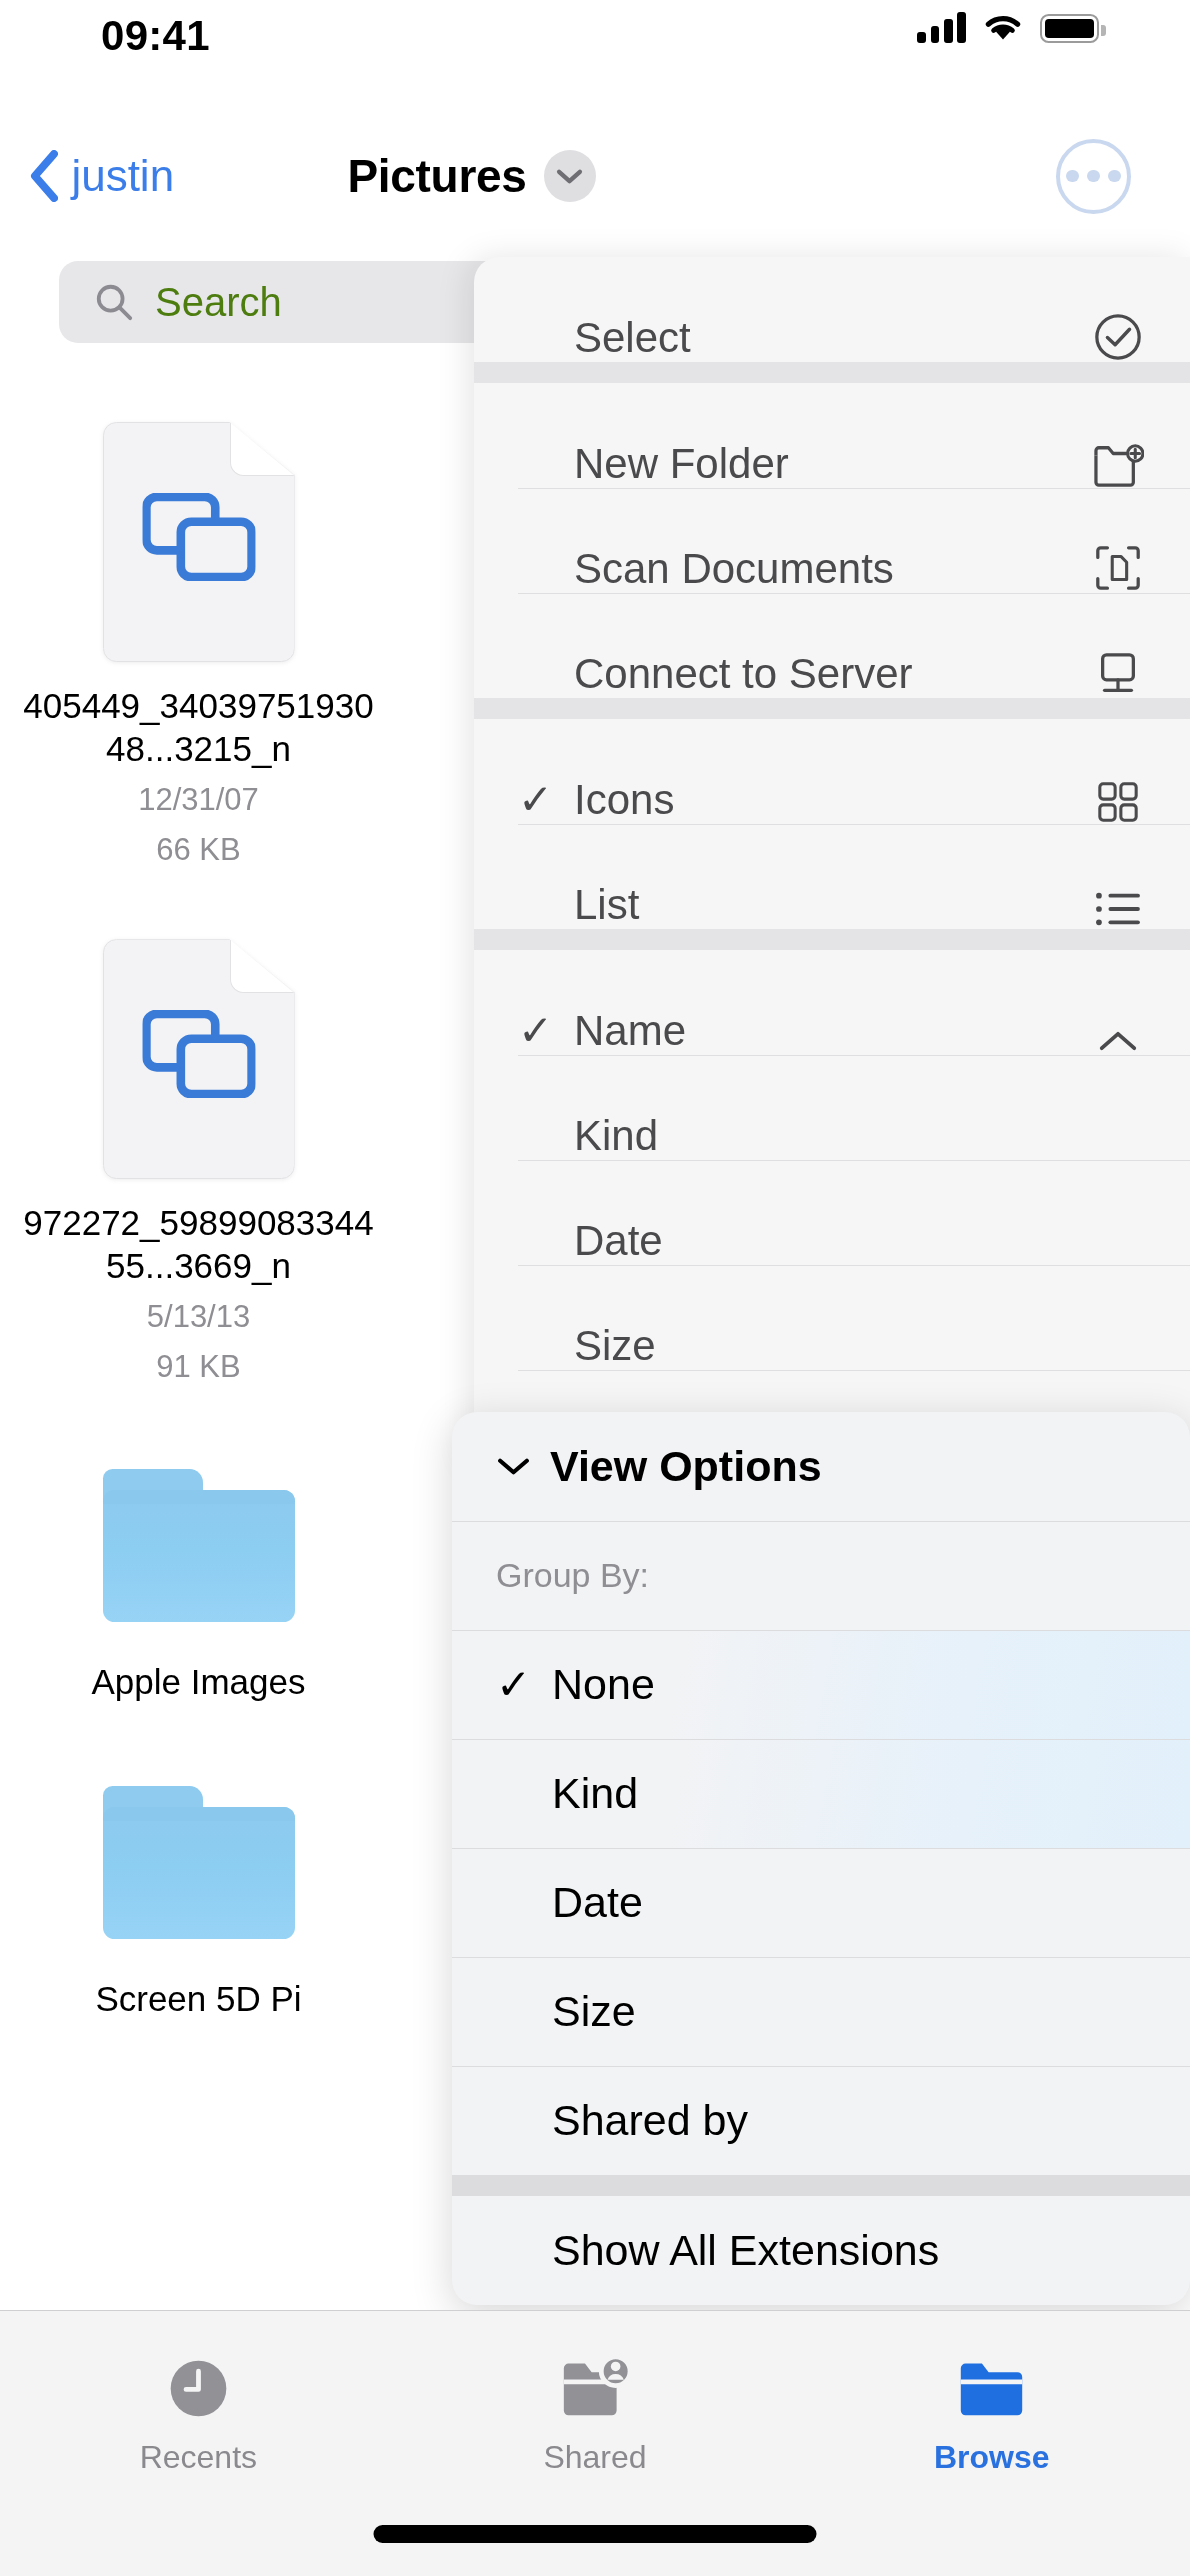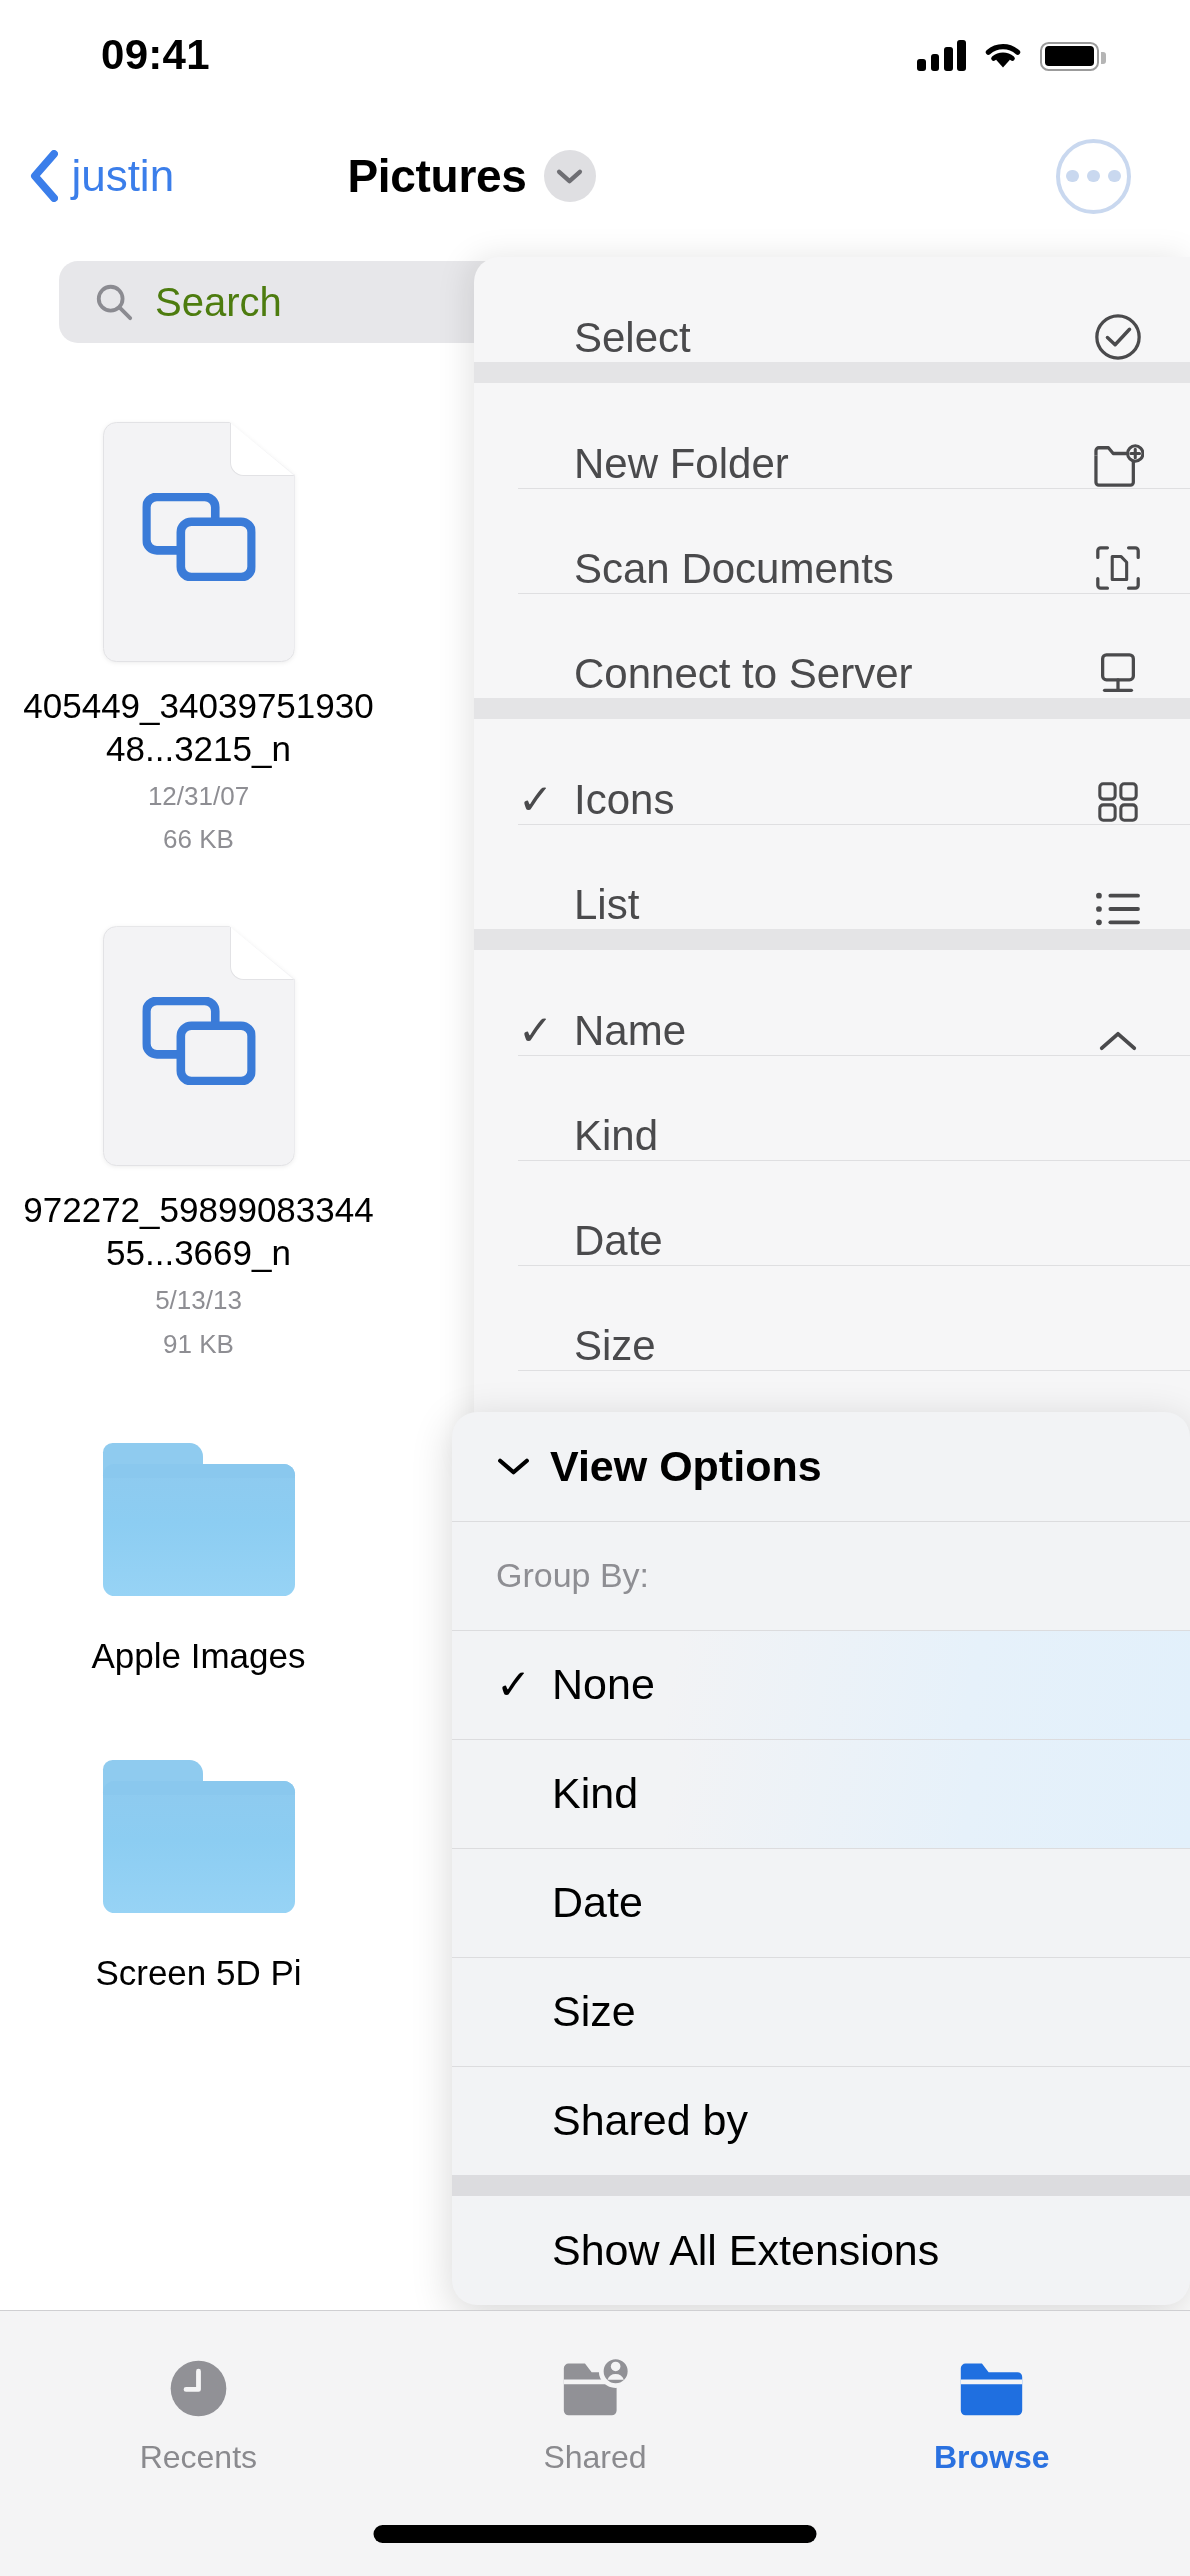--- a/index.html
+++ b/index.html
@@ -8,22 +8,22 @@
     font-family: "Liberation Sans", sans-serif;
     background:#ffffff;
     overflow:hidden;
     position:relative;
     -webkit-font-smoothing:antialiased;
   }
 
   
   #status-bar {
     position:absolute; top:0; left:0; width:1190px; height:105px;
-    display:flex; align-items:center; justify-content:space-between;
-    padding:5px 91px 0 101px;
+    display:flex; align-items:flex-start; justify-content:space-between;
+    padding:12px 91px 0 101px;
   }
   #status-time { font-size:42px; font-weight:700; color:#000; letter-spacing:0.3px; }
   #status-right { display:flex; align-items:flex-end; gap:17px; }
   .sig-bars { display:flex; align-items:flex-end; gap:4.8px; height:31px; }
   .sig-bars i { display:block; width:8.6px; background:#000; border-radius:2.9px; }
   .sig-bars i:nth-child(1){ height:11.5px; }
   .sig-bars i:nth-child(2){ height:17px; }
   .sig-bars i:nth-child(3){ height:24px; }
   .sig-bars i:nth-child(4){ height:31px; }
   .batt { width:59px; height:29px; border:2.9px solid #9b9b9b; border-radius:8.6px; position:relative; padding:2.9px; }
@@ -98,21 +98,21 @@
   }
   .folder-icon .lip {
     position:absolute; left:0; top:21px; width:192px; height:13.4px;
     background:#8ac8ee; border-radius:11.5px 11.5px 0 0;
   }
 
   .file-name {
     margin-top:23px; font-size:35px; color:#000; text-align:center;
     line-height:1.22; max-width:364px; word-break:break-all;
   }
-  .file-meta { font-size:26px; color:#8e8e93; margin-top:9.6px; line-height:1.3; }
+  .file-meta { font-size:31px; color:#8e8e93; margin-top:9.6px; line-height:1.3; }
   .folder-name { margin-top:40px; font-size:35px; color:#000; text-align:center; }
 
   
   #context-menu {
     position:absolute; top:257px; left:474px; width:716px;
     background:#f6f6f7; border-radius:25px 0 0 25px;
     overflow:hidden; box-shadow:-5.7px 0 33px rgba(0,0,0,.10);
     z-index:40;
   }
   .cm-row {

